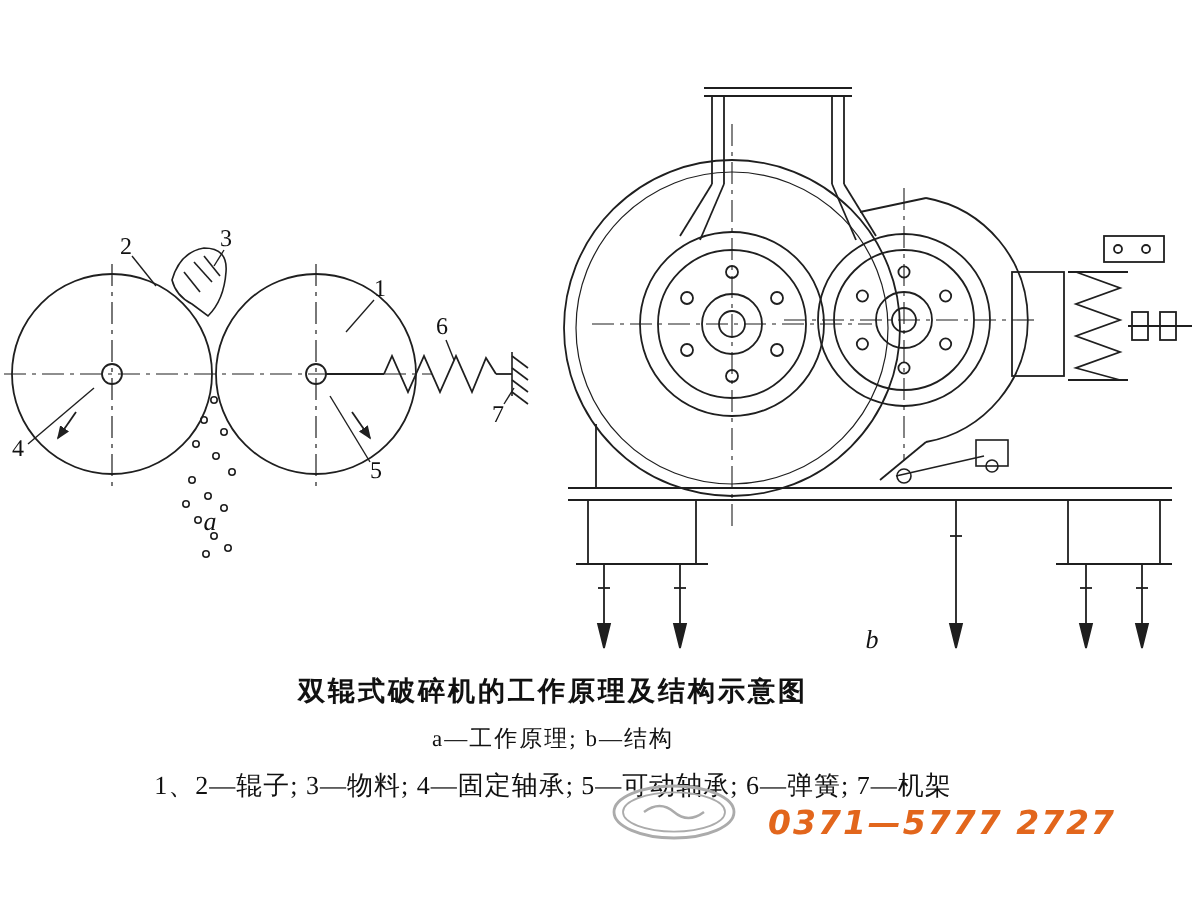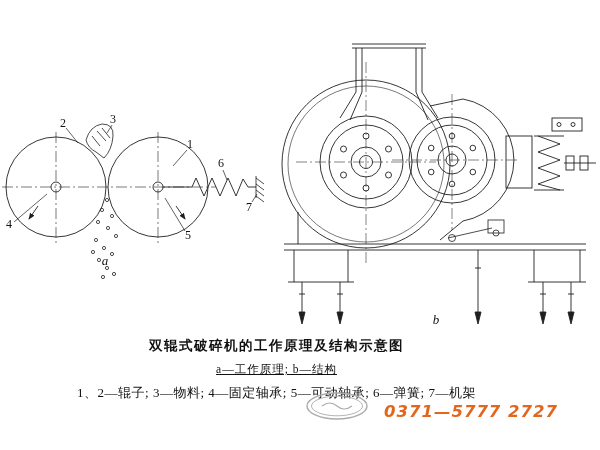--- a/index.html
+++ b/index.html
@@ -1,21 +1,21 @@
 <!DOCTYPE html>
 <html><head>
 <meta charset="utf-8">
 <style>
   html,body{margin:0;padding:0;background:#fff;}
   #stage{position:relative;width:600px;height:450px;background:#ffffff;overflow:hidden;
          font-family:"Liberation Serif",serif;color:#111;}
   #drawing{position:absolute;top:0;left:0;}
   .captions{position:absolute;top:337px;left:0;width:553px;text-align:center;}
   .cap-title{font-size:13.5px;font-weight:700;letter-spacing:1.5px;}
-  .cap-sub{font-size:11.5px;margin-top:7px;letter-spacing:1px;text-decoration:underline;}
+  .cap-sub{font-size:11.5px;margin-top:7px;letter-spacing:1px;}
   .cap-legend{font-size:13px;margin-top:7px;letter-spacing:.5px;}
   .watermark{position:absolute;top:391px;left:304px;display:flex;align-items:flex-end;gap:14px;}
   .phone{font-family:"DejaVu Sans",sans-serif;font-style:italic;font-weight:700;
          font-size:16.5px;letter-spacing:1px;white-space:nowrap;}
   .svg-label{font-family:"Liberation Serif",serif;font-size:12px;fill:#111;}
   .svg-sublabel{font-family:"Liberation Serif",serif;font-size:13px;font-style:italic;fill:#111;}
 </style>
 </head>
 <body>
 

